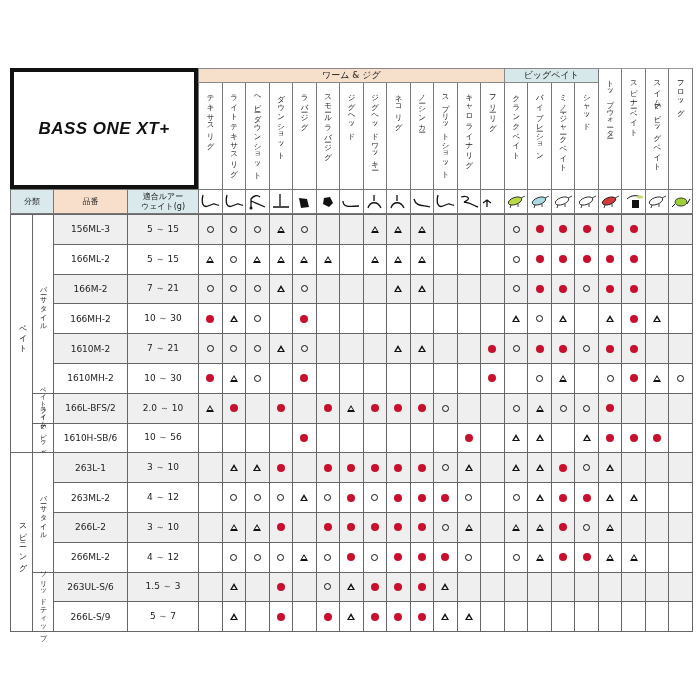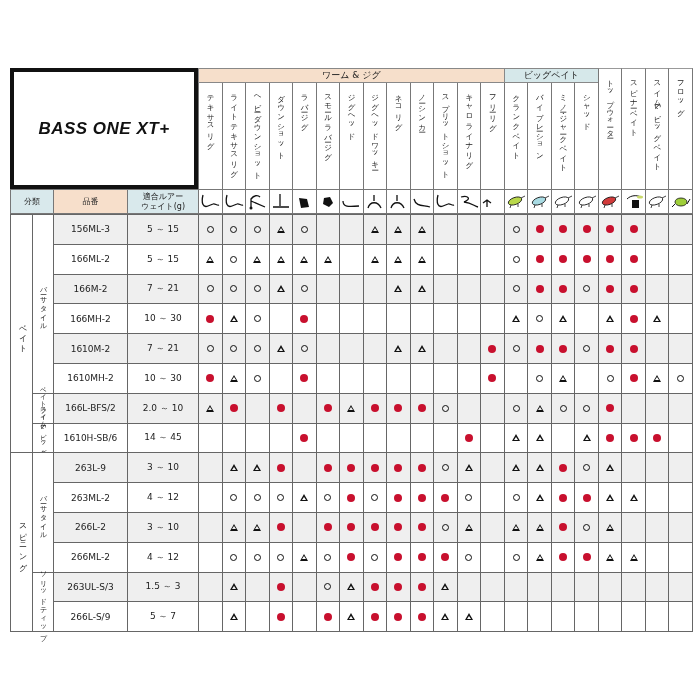--- a/index.html
+++ b/index.html
@@ -576,21 +576,21 @@
 <div class="abs cell row-alt" style="left: 574.32px; width: 24.52px; top: 392.8px; height: 30.8px;">
     <span class="sym-circle"></span>
   </div>
 <div class="abs cell row-alt" style="left: 597.84px; width: 24.52px; top: 392.8px; height: 30.8px;">
     <span class="sym-dot" style="background: rgb(200, 16, 46);"></span>
   </div>
 <div class="abs cell row-alt" style="left: 621.36px; width: 24.52px; top: 392.8px; height: 30.8px;"></div>
 <div class="abs cell row-alt" style="left: 644.88px; width: 24.52px; top: 392.8px; height: 30.8px;"></div>
 <div class="abs cell row-alt" style="left: 668.4px; width: 24.52px; top: 392.8px; height: 30.8px;"></div>
 <div class="abs cell row-plain" style="left: 53px; width: 75px; top: 422.6px; height: 30.8px;">1610H-SB/6</div>
-<div class="abs cell row-plain" style="left: 127px; width: 72px; top: 422.6px; height: 30.8px;">14 ～ 45</div>
+<div class="abs cell row-plain" style="left: 127px; width: 72px; top: 422.6px; height: 30.8px;">10 ～ 56</div>
 <div class="abs cell row-plain" style="left: 198px; width: 24.52px; top: 422.6px; height: 30.8px;"></div>
 <div class="abs cell row-plain" style="left: 221.52px; width: 24.52px; top: 422.6px; height: 30.8px;"></div>
 <div class="abs cell row-plain" style="left: 245.04px; width: 24.52px; top: 422.6px; height: 30.8px;"></div>
 <div class="abs cell row-plain" style="left: 268.56px; width: 24.52px; top: 422.6px; height: 30.8px;"></div>
 <div class="abs cell row-plain" style="left: 292.08px; width: 24.52px; top: 422.6px; height: 30.8px;">
     <span class="sym-dot" style="background: rgb(200, 16, 46);"></span>
   </div>
 <div class="abs cell row-plain" style="left: 315.6px; width: 24.52px; top: 422.6px; height: 30.8px;"></div>
 <div class="abs cell row-plain" style="left: 339.12px; width: 24.52px; top: 422.6px; height: 30.8px;"></div>
 <div class="abs cell row-plain" style="left: 362.64px; width: 24.52px; top: 422.6px; height: 30.8px;"></div>
@@ -614,21 +614,21 @@
 <div class="abs cell row-plain" style="left: 597.84px; width: 24.52px; top: 422.6px; height: 30.8px;">
     <span class="sym-dot" style="background: rgb(200, 16, 46);"></span>
   </div>
 <div class="abs cell row-plain" style="left: 621.36px; width: 24.52px; top: 422.6px; height: 30.8px;">
     <span class="sym-dot" style="background: rgb(200, 16, 46);"></span>
   </div>
 <div class="abs cell row-plain" style="left: 644.88px; width: 24.52px; top: 422.6px; height: 30.8px;">
     <span class="sym-dot" style="background: rgb(200, 16, 46);"></span>
   </div>
 <div class="abs cell row-plain" style="left: 668.4px; width: 24.52px; top: 422.6px; height: 30.8px;"></div>
-<div class="abs cell row-alt" style="left: 53px; width: 75px; top: 452.4px; height: 30.8px;">263L-9</div>
+<div class="abs cell row-alt" style="left: 53px; width: 75px; top: 452.4px; height: 30.8px;">263L-1</div>
 <div class="abs cell row-alt" style="left: 127px; width: 72px; top: 452.4px; height: 30.8px;">3 ～ 10</div>
 <div class="abs cell row-alt" style="left: 198px; width: 24.52px; top: 452.4px; height: 30.8px;"></div>
 <div class="abs cell row-alt" style="left: 221.52px; width: 24.52px; top: 452.4px; height: 30.8px;">
     <span class="sym-tri"></span>
   </div>
 <div class="abs cell row-alt" style="left: 245.04px; width: 24.52px; top: 452.4px; height: 30.8px;">
     <span class="sym-tri"></span>
   </div>
 <div class="abs cell row-alt" style="left: 268.56px; width: 24.52px; top: 452.4px; height: 30.8px;">
     <span class="sym-dot" style="background: rgb(200, 16, 46);"></span>
@@ -834,21 +834,21 @@
     <span class="sym-dot" style="background: rgb(200, 16, 46);"></span>
   </div>
 <div class="abs cell row-plain" style="left: 597.84px; width: 24.52px; top: 541.8px; height: 30.8px;">
     <span class="sym-tri"></span>
   </div>
 <div class="abs cell row-plain" style="left: 621.36px; width: 24.52px; top: 541.8px; height: 30.8px;">
     <span class="sym-tri"></span>
   </div>
 <div class="abs cell row-plain" style="left: 644.88px; width: 24.52px; top: 541.8px; height: 30.8px;"></div>
 <div class="abs cell row-plain" style="left: 668.4px; width: 24.52px; top: 541.8px; height: 30.8px;"></div>
-<div class="abs cell row-alt" style="left: 53px; width: 75px; top: 571.6px; height: 30.8px;">263UL-S/3</div>
+<div class="abs cell row-alt" style="left: 53px; width: 75px; top: 571.6px; height: 30.8px;">263UL-S/6</div>
 <div class="abs cell row-alt" style="left: 127px; width: 72px; top: 571.6px; height: 30.8px;">1.5 ～ 3</div>
 <div class="abs cell row-alt" style="left: 198px; width: 24.52px; top: 571.6px; height: 30.8px;"></div>
 <div class="abs cell row-alt" style="left: 221.52px; width: 24.52px; top: 571.6px; height: 30.8px;">
     <span class="sym-tri"></span>
   </div>
 <div class="abs cell row-alt" style="left: 245.04px; width: 24.52px; top: 571.6px; height: 30.8px;"></div>
 <div class="abs cell row-alt" style="left: 268.56px; width: 24.52px; top: 571.6px; height: 30.8px;">
     <span class="sym-dot" style="background: rgb(200, 16, 46);"></span>
   </div>
 <div class="abs cell row-alt" style="left: 292.08px; width: 24.52px; top: 571.6px; height: 30.8px;"></div>

